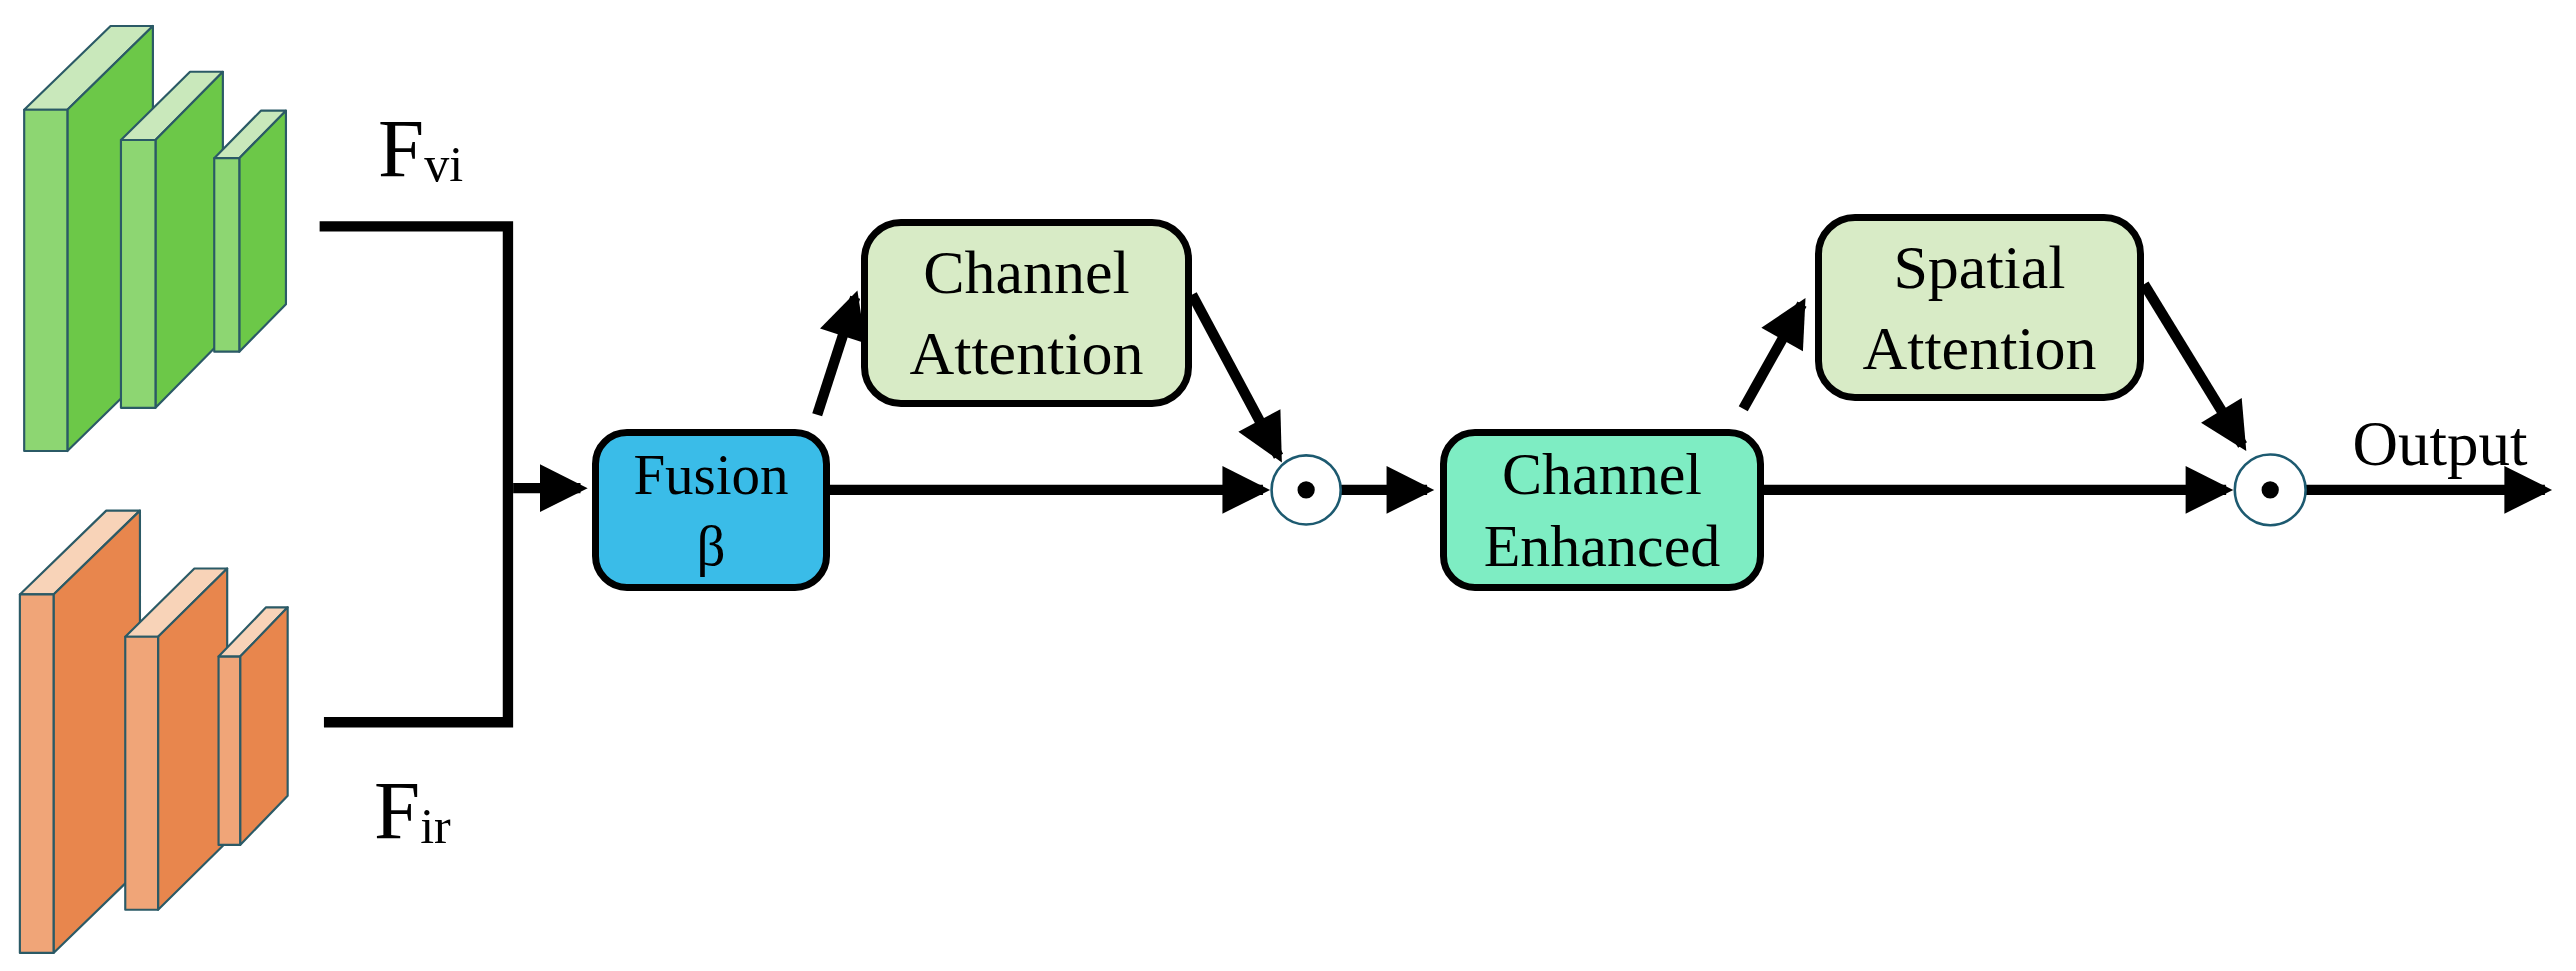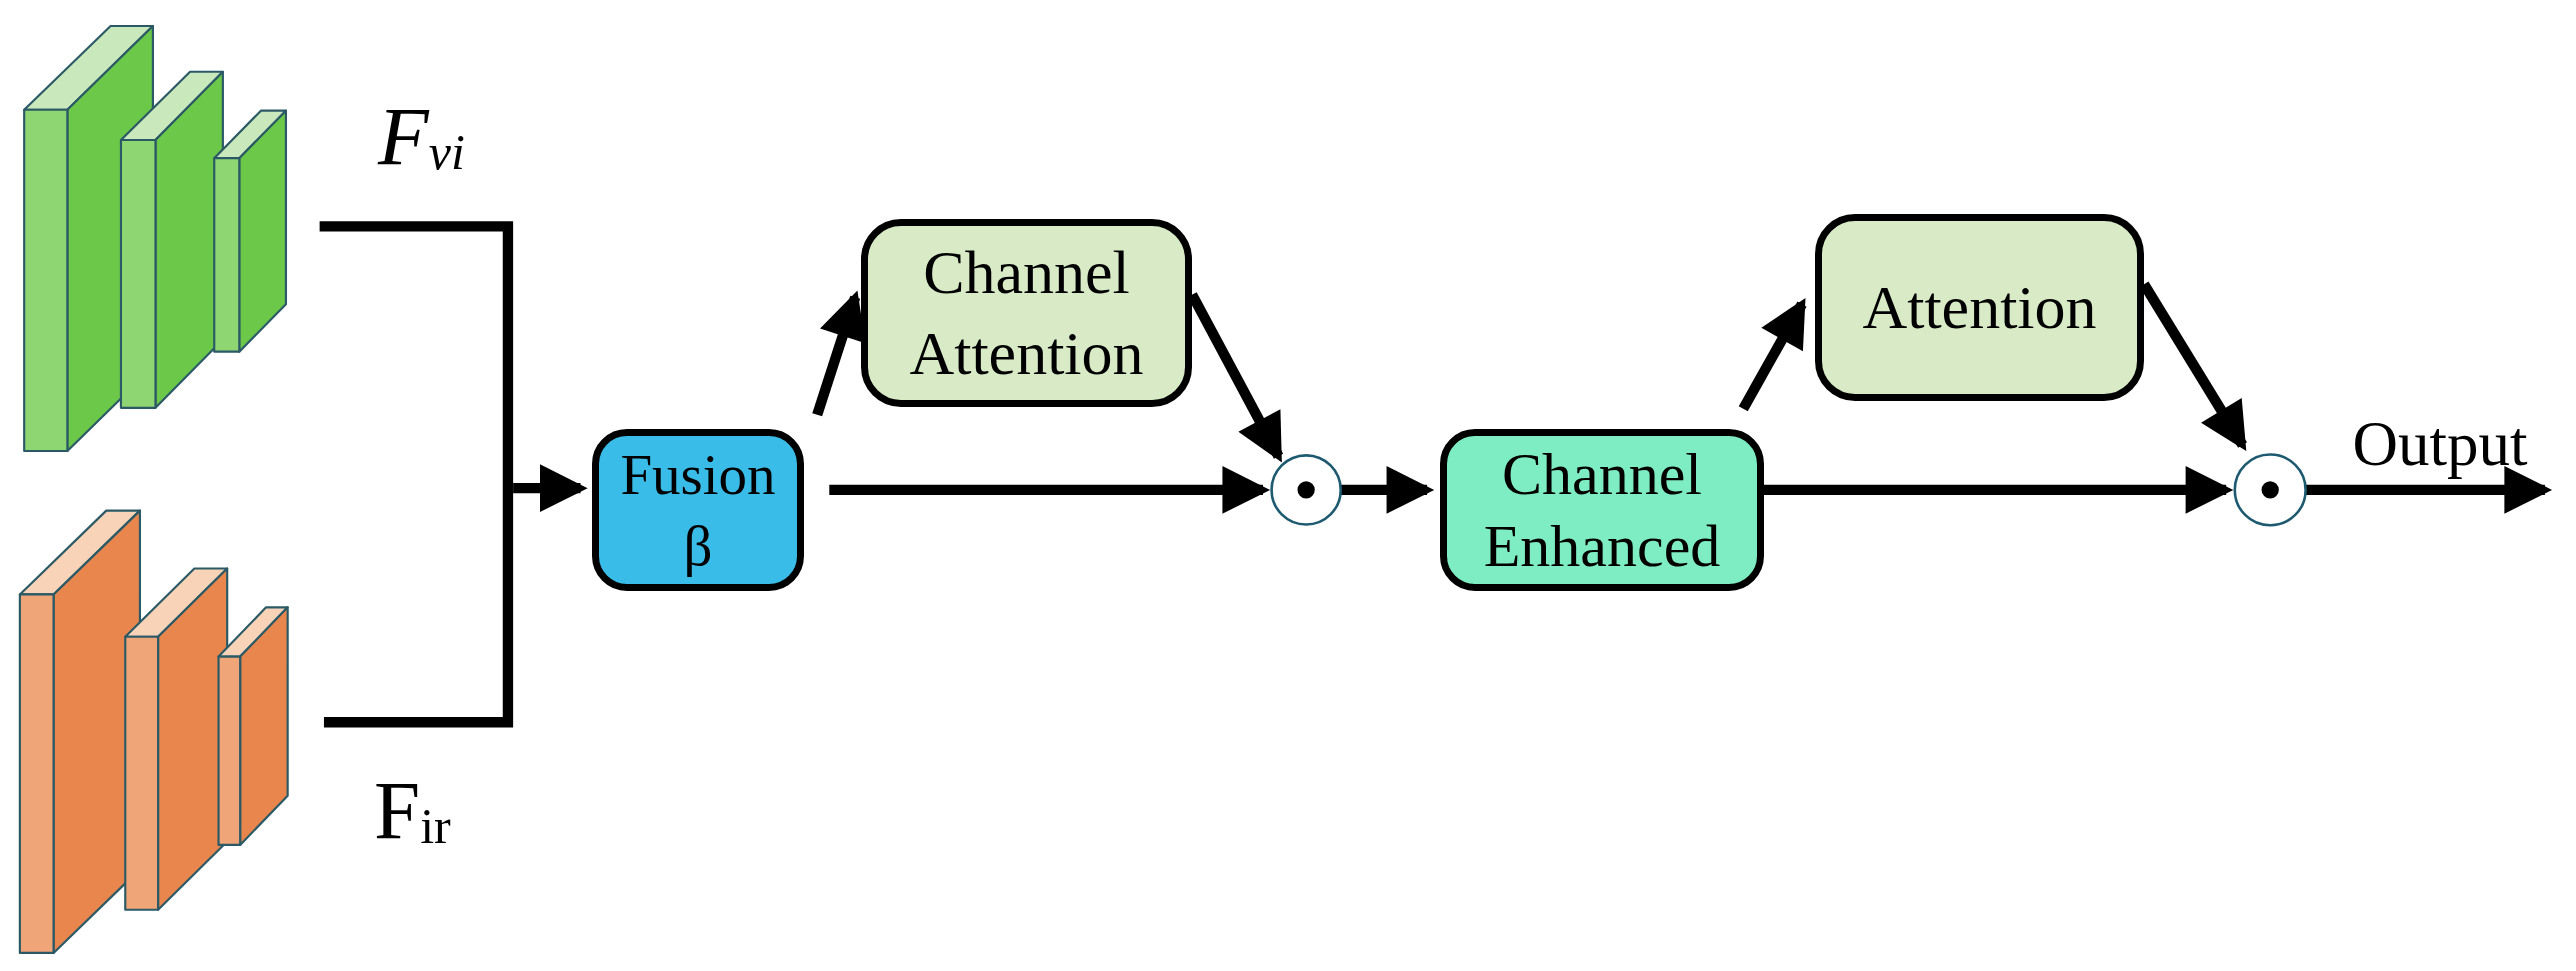--- a/index.html
+++ b/index.html
@@ -34,21 +34,21 @@
     display: flex;
     flex-direction: column;
     align-items: center;
     justify-content: center;
     text-align: center;
     line-height: 1.3;
     margin-top: 20px;
   }
   .node .ln { display: block; white-space: nowrap; }
   #fusion-box {
-    left: 592px; top: 409px; width: 212px; height: 162px;
+    left: 592px; top: 409px; width: 238px; height: 162px;
     border-radius: 35px;
     background: var(--c-fusion_bg, #3ABCE8);
     font-size: 57px;
     line-height: 1.25;
   }
   #channel-attention-box {
     left: 861px; top: 199px; width: 331px; height: 188px;
     border-radius: 40px;
     background: var(--c-attention_bg, #D8EBC6);
     font-size: 62px;
@@ -68,21 +68,21 @@
   }
   .feat-label {
     position: absolute;
     font-size: 83px;
     white-space: nowrap;
   }
   .feat-label .sub {
     font-size: 50px;
     vertical-align: -5.2px;
   }
-  #fvi-label { left: 378px; top: 88px; font-style: italic; }
+  #fvi-label { left: 378px; top: 100px; }
   #fir-label { left: 374px; top: 762px; }
   #output-label {
     position: absolute;
     left: 2345px; top: 408px; width: 190px;
     text-align: center;
     font-size: 63px;
     white-space: nowrap;
   }
 </style>
 </head>
@@ -168,20 +168,21 @@
     <span class="ln">Channel</span>
     <span class="ln">Attention</span>
   </div>
 
   <div class="node" id="channel-enhanced-box">
     <span class="ln">Channel</span>
     <span class="ln">Enhanced</span>
   </div>
 
   <div class="node" id="spatial-attention-box">
+    <span class="ln">Spatial</span>
     <span class="ln">Attention</span>
   </div>
 
   <div class="feat-label" id="fvi-label">
     <span>F</span><span class="sub">vi</span>
   </div>
 
   <div class="feat-label" id="fir-label">
     <span>F</span><span class="sub">ir</span>
   </div>

